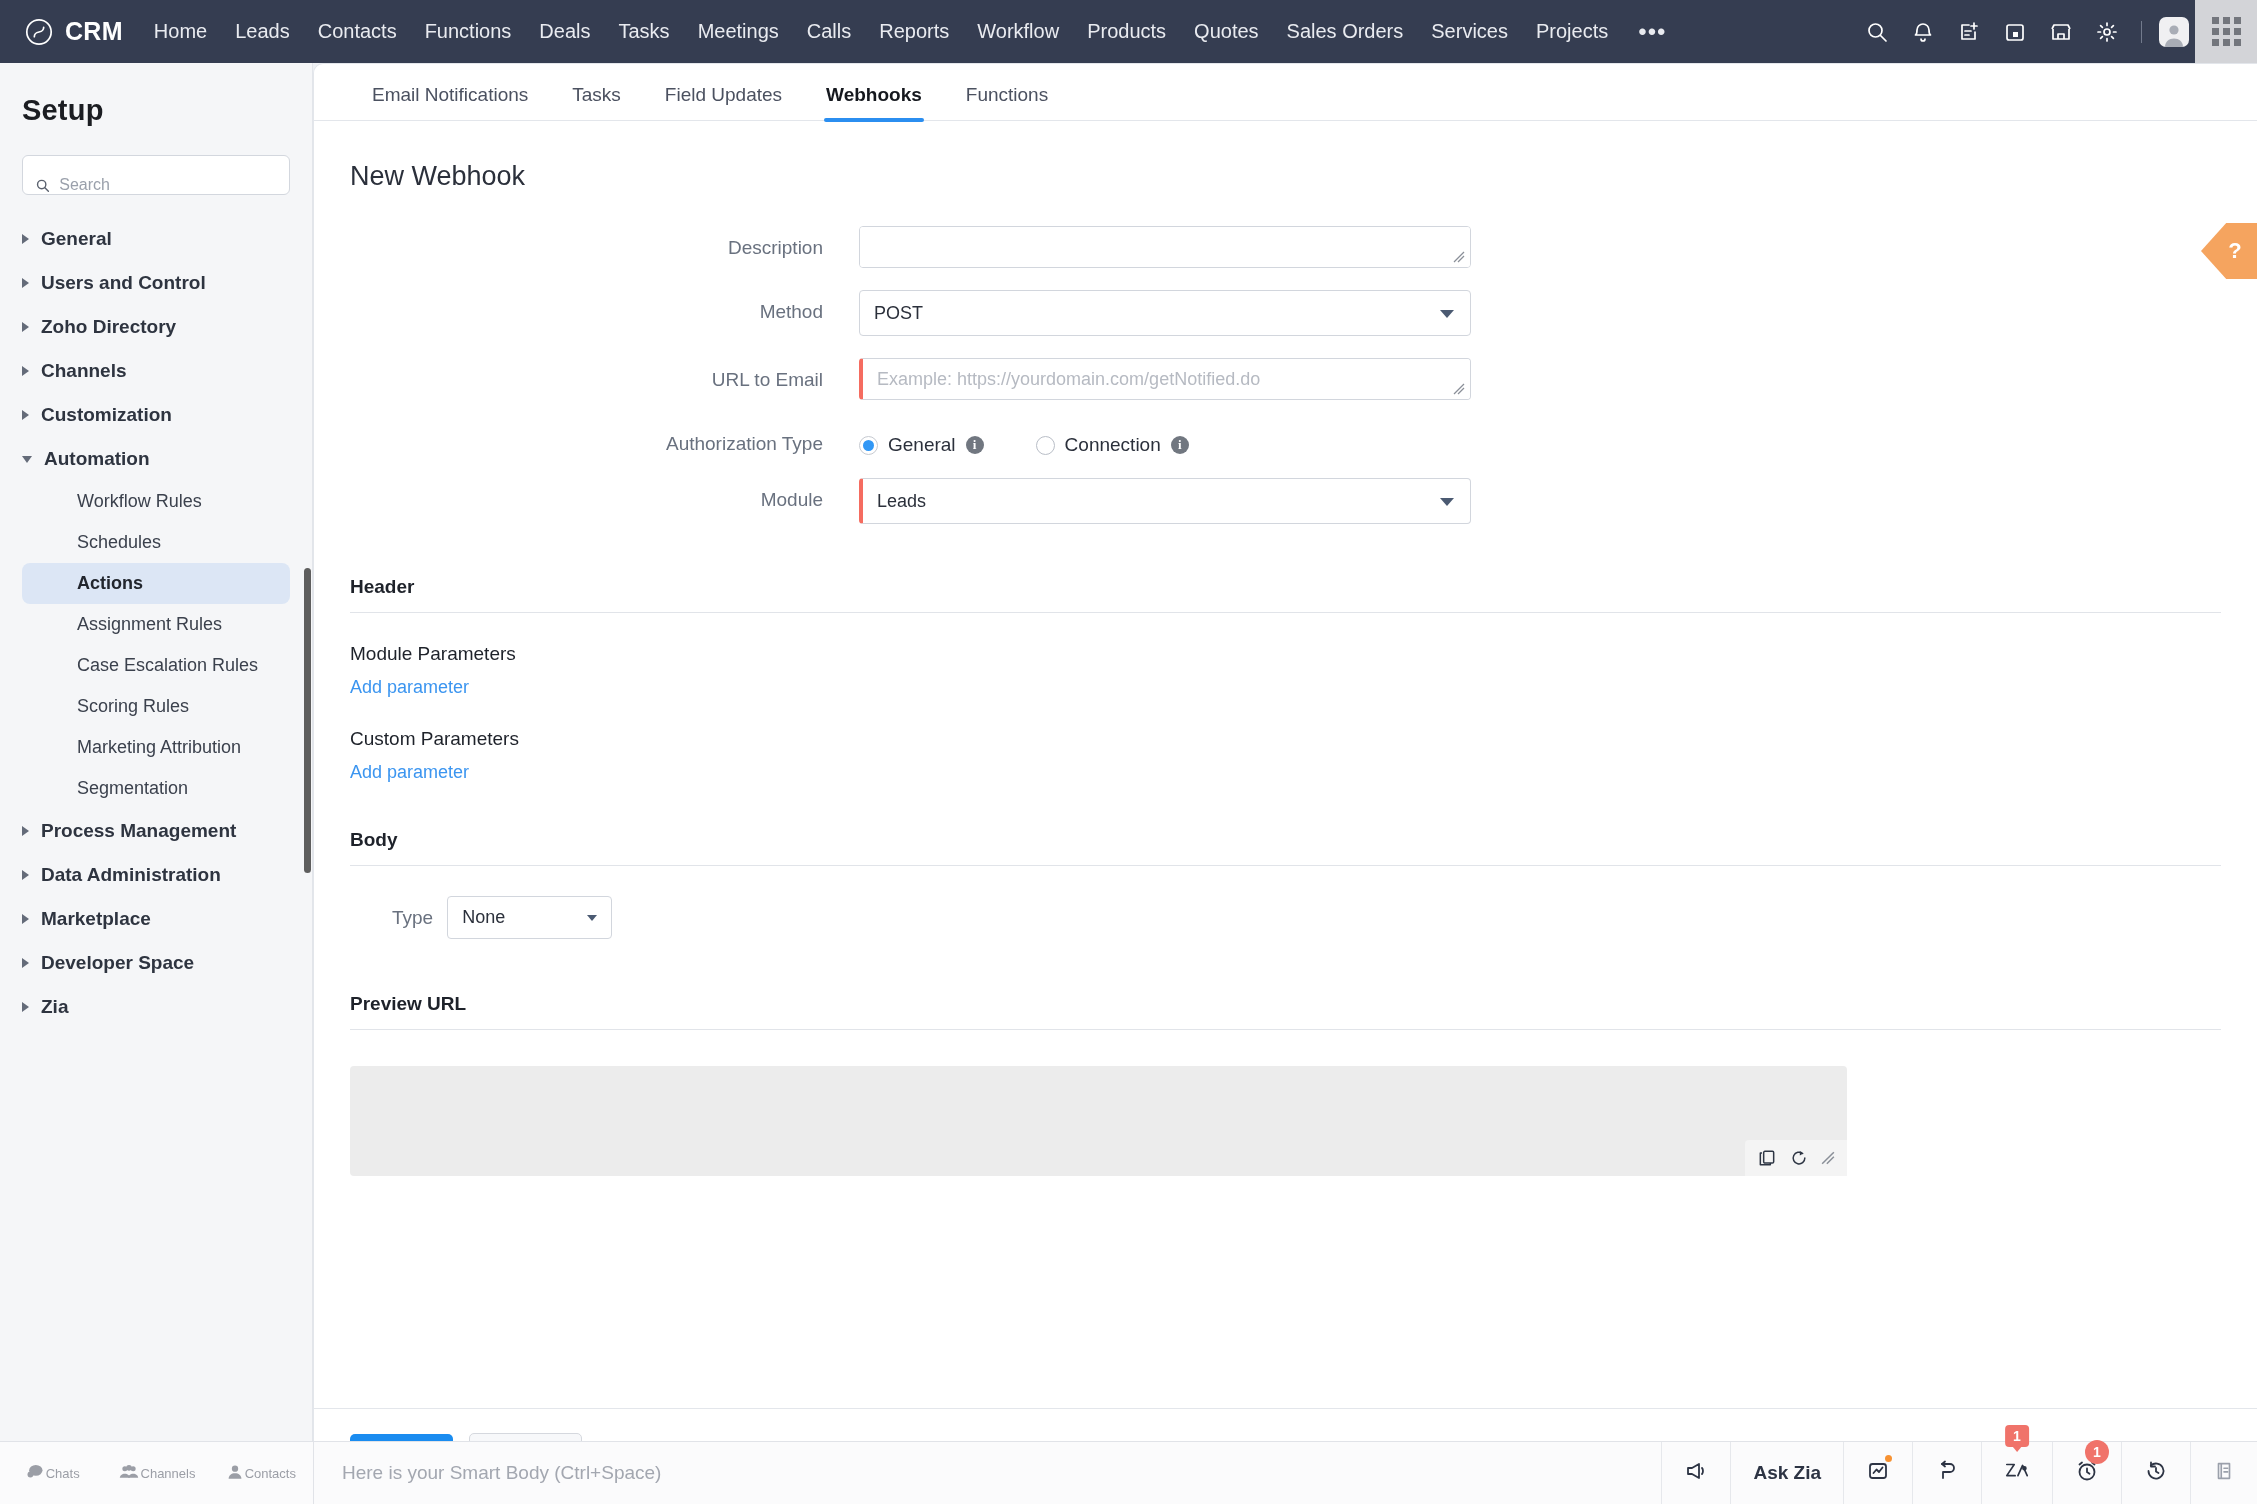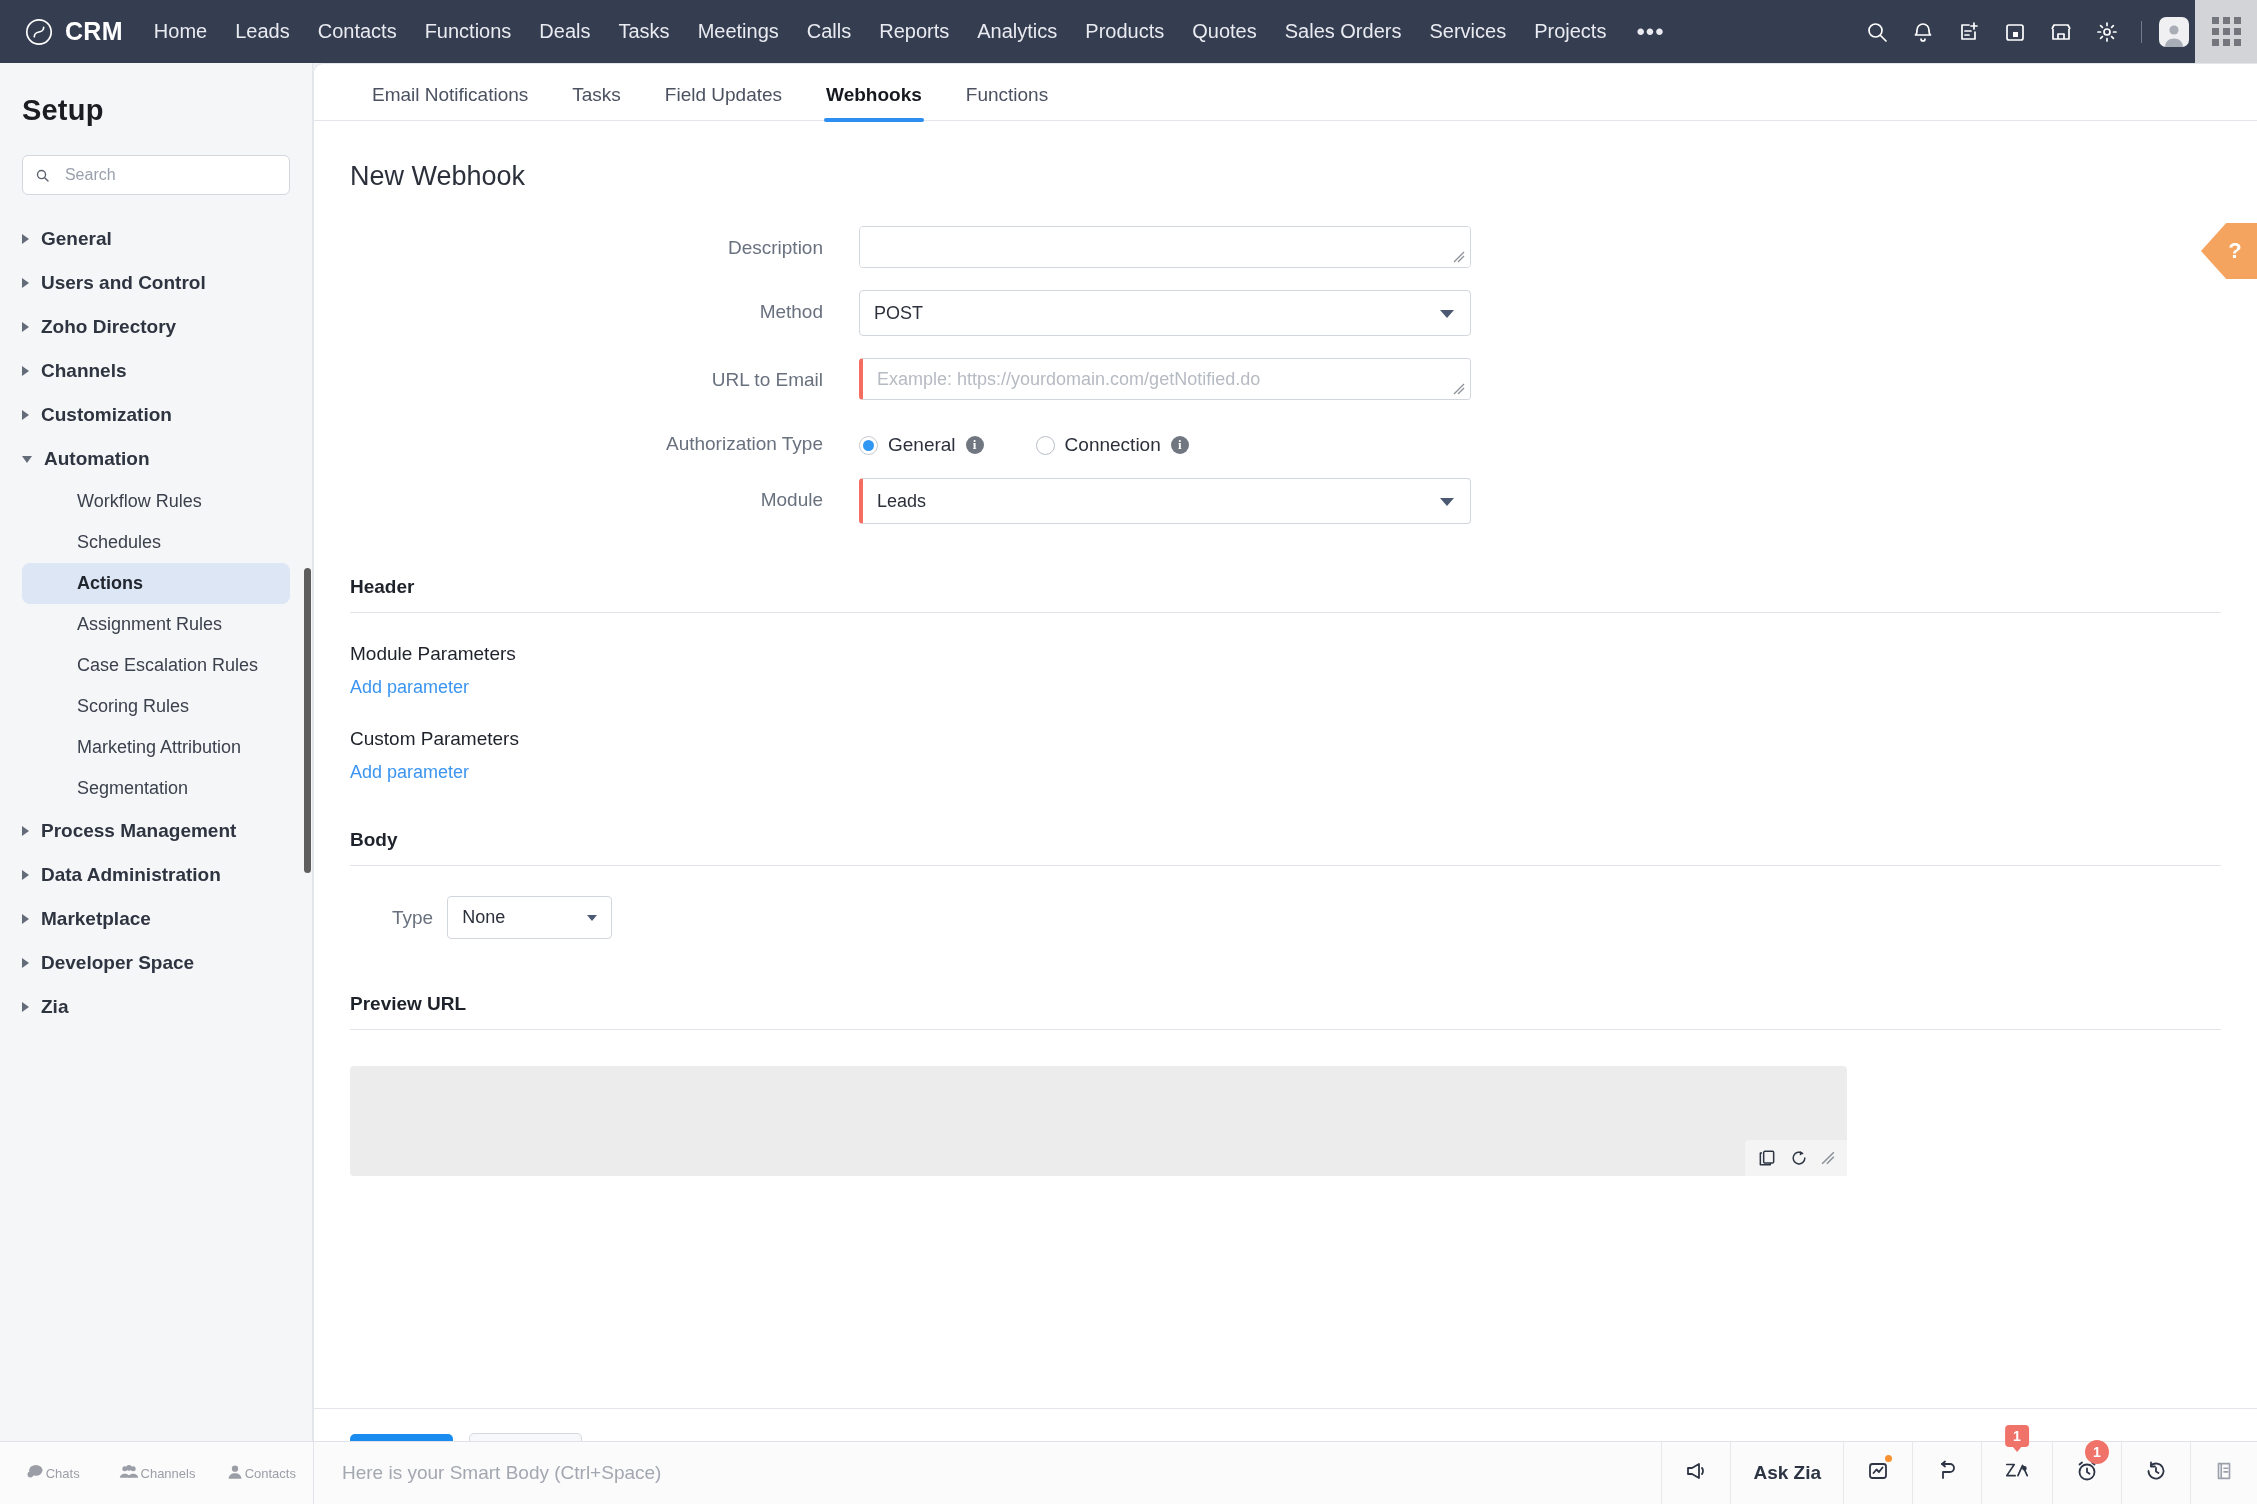--- a/index.html
+++ b/index.html
@@ -52,21 +52,21 @@
   .sidebar {
     width: 313px; background: #f5f6f8; height: 1441px;
     position: relative; flex-shrink: 0;
     border-right: 1px solid #e2e5ea;
     padding-top: 31px;
   }
   .setup-title { font-size: 29px; font-weight: 700; color: #1b1d22; padding: 0 22px 0 22px; letter-spacing: .2px;}
   .search-box {
     margin: 28px 22px 0 22px; height: 40px; background: #fff;
     border: 1px solid #d3d7de; border-radius: 6px;
-    display: flex; align-items: center; padding: 0 12px; gap: 15px;
+    display: flex; align-items: flex-end; padding: 0 12px; gap: 9px;
   }
   .search-box input {
     border: none; outline: none; font-size: 16px; color: #3d4453;
     font-family: "Liberation Sans", sans-serif; width: 100%; background: transparent;
   }
   .search-box input::placeholder { color: #9aa0ab; }
   .nav-tree { margin-top: 22px; }
   .tree-group {
     display: flex; align-items: center; gap: 12px;
     padding: 11px 22px; cursor: pointer;
@@ -260,21 +260,21 @@
   <div class="nav-items" id="nav-items">
       <div class="nav-item">Home</div>
       <div class="nav-item">Leads</div>
       <div class="nav-item">Contacts</div>
       <div class="nav-item">Functions</div>
       <div class="nav-item">Deals</div>
       <div class="nav-item">Tasks</div>
       <div class="nav-item">Meetings</div>
       <div class="nav-item">Calls</div>
       <div class="nav-item">Reports</div>
-      <div class="nav-item">Analytics</div>
+      <div class="nav-item">Workflow</div>
       <div class="nav-item">Products</div>
       <div class="nav-item">Quotes</div>
       <div class="nav-item">Sales Orders</div>
       <div class="nav-item">Services</div>
       <div class="nav-item">Projects</div>
     </div>
   <div class="nav-more">•••</div>
 
   <div class="topnav-right">
     <div class="tn-icon">

